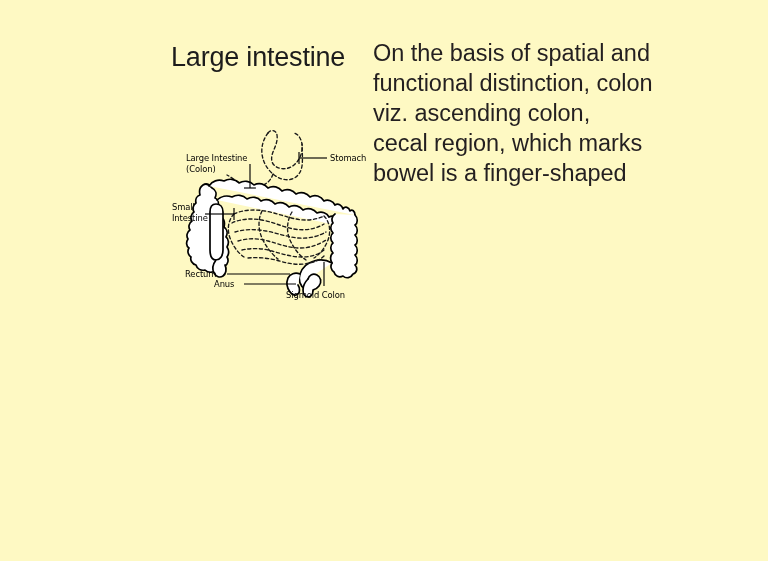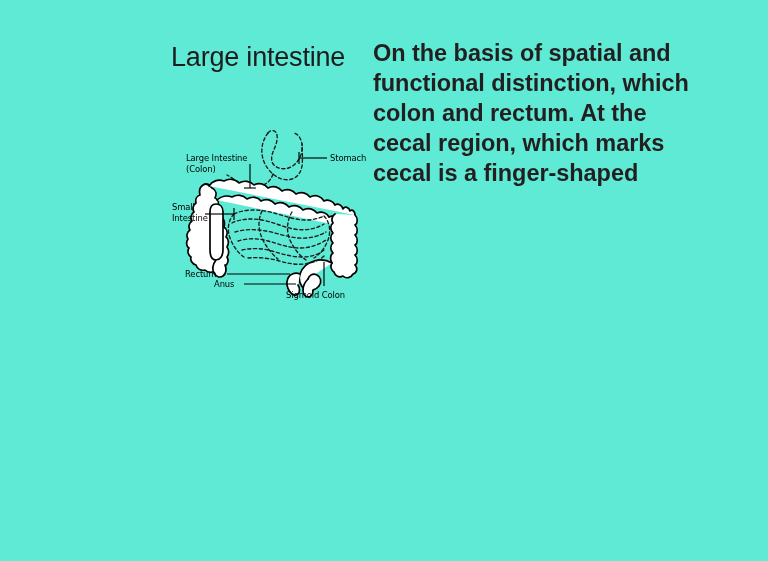--- a/index.html
+++ b/index.html
@@ -12,21 +12,21 @@
     height: 561px;
     position: relative;
     overflow: hidden;
     font-family: "Liberation Sans", sans-serif;
     -webkit-font-smoothing: antialiased;
   }
 
   #slide {
     position: absolute;
     inset: 0;
-    background: #5eead4;
+    background: #fef9c3;
   }
 
   
   #slide-title {
     position: absolute;
     left: 171px;
     top: 40px;
     font-size: 27px;
     line-height: 34px;
     color: #1c1c1c;
@@ -41,21 +41,20 @@
     left: 373px;
     top: 38px;
     width: 306px;
   }
   .body-line {
     font-size: 23.5px;
     line-height: 30.1px;
     color: #231f20;
     white-space: nowrap;
     letter-spacing: -0.05px;
-    font-weight: bold;
   }
 
   
   #diagram {
     position: absolute;
     left: 172px;
     top: 126px;
     width: 200px;
     height: 174px;
   }
@@ -95,24 +94,24 @@
 </style>
 </head>
 <body>
 
 <div id="slide">
 
   <div id="slide-title">Large intestine</div>
 
   <div id="body-text">
     <div class="body-line">On the basis of spatial and</div>
-    <div class="body-line">functional distinction, which</div>
-    <div class="body-line">colon and rectum. At the</div>
+    <div class="body-line">functional distinction, colon</div>
+    <div class="body-line">viz. ascending colon,</div>
     <div class="body-line">cecal region, which marks</div>
-    <div class="body-line">cecal is a finger-shaped</div>
+    <div class="body-line">bowel is a finger-shaped</div>
   </div>
 
   <div id="diagram">
     <svg viewBox="0 0 200 174" xmlns="http://www.w3.org/2000/svg">
 
       <g>
         <path class="organ-dashed" d="M 96 7
           C 99 3, 104 4, 105 9
           C 106 15, 103 21, 101 26
           C 99 31, 99 36, 102 39

